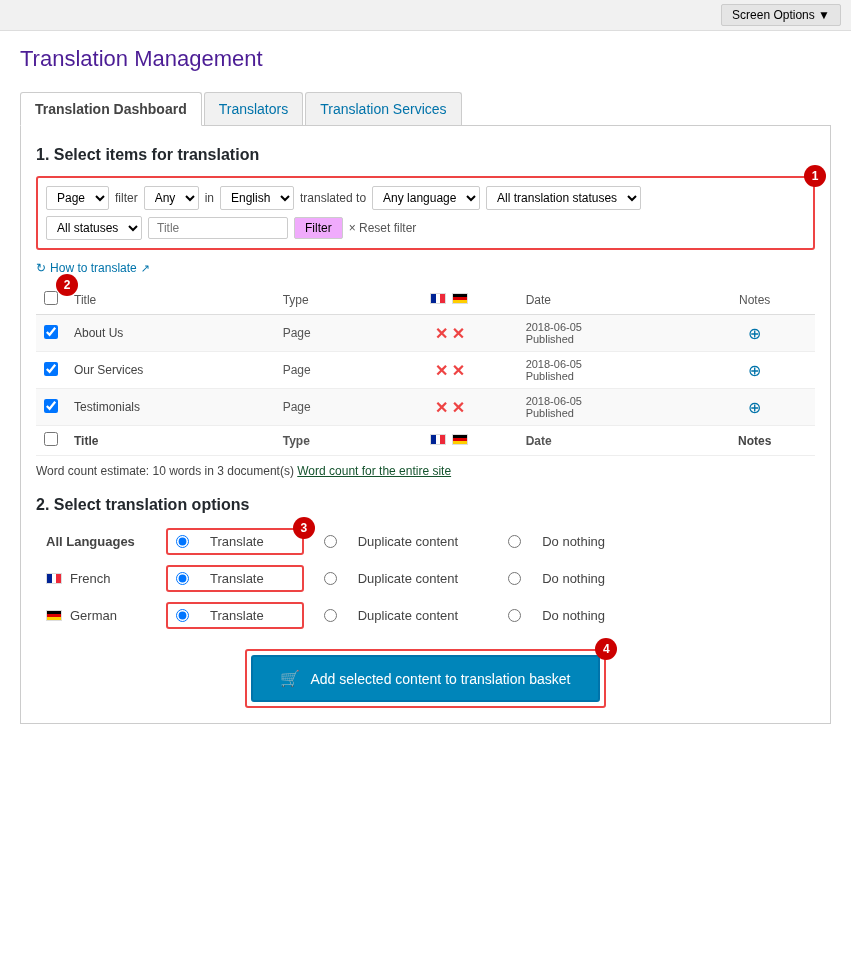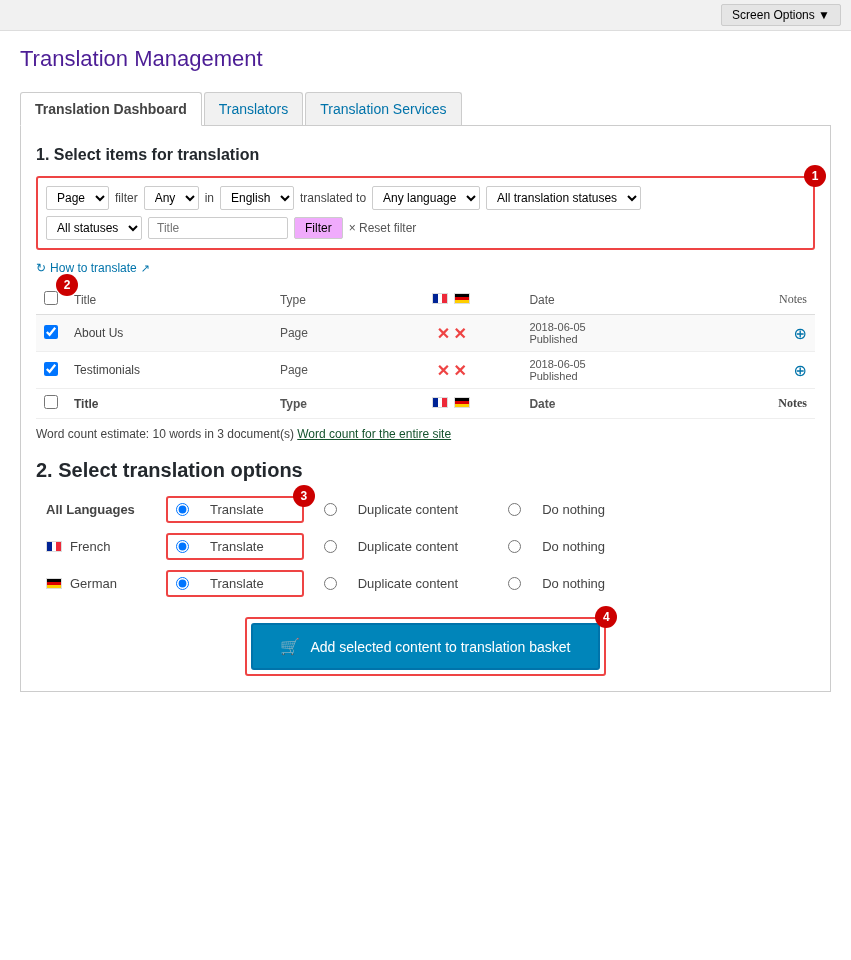--- a/index.html
+++ b/index.html
@@ -38,21 +38,21 @@
     .help-link { color: #0073aa; font-size: 12px; text-decoration: none; display: inline-flex; align-items: center; gap: 4px; margin-bottom: 10px; }
 
     
     .items-table { width: 100%; border-collapse: collapse; margin-bottom: 8px; }
     .items-table th, .items-table td { padding: 6px 8px; font-size: 12px; border-bottom: 1px solid #eee; }
     .items-table thead th { color: #555; font-weight: 400; border-bottom: 1px solid #ddd; }
     .items-table .col-title { text-align: left; }
     .items-table .col-type { text-align: left; color: #555; }
     .items-table .col-flags { text-align: center; }
     .items-table .col-date { text-align: left; color: #555; }
-    .items-table .col-notes { text-align: right; font-family: Liberation Serif, serif; }
+    .items-table .col-notes { text-align: center; }
     .items-table tbody tr { vertical-align: middle; }
     .items-table tbody tr:nth-child(odd) { background: #f9f9f9; }
 
     .flag-fr { display: inline-block; width: 16px; height: 11px; background: linear-gradient(to right, #002395 33%, #fff 33%, #fff 66%, #ED2939 66%); border: 1px solid #ddd; margin-right: 2px; }
     .flag-de { display: inline-block; width: 16px; height: 11px; border: 1px solid #ddd; margin-right: 2px; overflow: hidden; }
     .flag-de-inner { display: flex; flex-direction: column; height: 100%; }
     .flag-de-black { background: #000; flex: 1; }
     .flag-de-red { background: #DD0000; flex: 1; }
     .flag-de-gold { background: #FFCE00; flex: 1; }
 
@@ -63,21 +63,21 @@
     .notes-icon { color: #0073aa; font-size: 16px; cursor: pointer; }
 
     
     input[type="checkbox"] { cursor: pointer; width: 14px; height: 14px; }
 
     
     .word-count { font-size: 12px; color: #444; margin-bottom: 18px; }
     .word-count a { color: #14532d; text-decoration: underline; cursor: pointer; }
 
     
-    .section2-title { font-size: 20px; font-weight: 600; color: #23282d; margin-bottom: 14px; }
+    .section2-title { font-size: 16px; font-weight: 600; color: #23282d; margin-bottom: 14px; }
 
     .translation-options { margin-bottom: 20px; }
     .basket-btn { background: #0085ba; color: #fff; border: none; padding: 12px 28px; font-size: 14px; border-radius: 3px; cursor: pointer; display: flex; align-items: center; gap: 10px; border: 2px solid #0073aa; }
     .btn-center { display: flex; justify-content: center; }
 
     .filter-badge-wrap { position: relative; display: inline-block; }
 
     .options-row { display: flex; align-items: center; margin-bottom: 10px; }
     .options-row:last-child { margin-bottom: 0; }
     .options-lang { min-width: 120px; }
@@ -192,20 +192,34 @@
               <span class="status-x">✕</span>
             </td>
             <td class="col-date">
               <div class="date-text">2018-06-05</div>
               <div class="published-text">Published</div>
             </td>
             <td class="col-notes"><span class="notes-icon">⊕</span></td>
           </tr>
           <tr class="row-separator">
             <td><input type="checkbox" checked="" style=""></td>
+            <td class="col-title">Our Services</td>
+            <td class="col-type">Page</td>
+            <td class="col-flags">
+              <span class="status-x">✕</span>
+              <span class="status-x">✕</span>
+            </td>
+            <td class="col-date">
+              <div class="date-text">2018-06-05</div>
+              <div class="published-text">Published</div>
+            </td>
+            <td class="col-notes"><span class="notes-icon">⊕</span></td>
+          </tr>
+          <tr class="row-separator">
+            <td><input type="checkbox" checked="" style=""></td>
             <td class="col-title">Testimonials</td>
             <td class="col-type">Page</td>
             <td class="col-flags">
               <span class="status-x">✕</span>
               <span class="status-x">✕</span>
             </td>
             <td class="col-date">
               <div class="date-text">2018-06-05</div>
               <div class="published-text">Published</div>
             </td>

